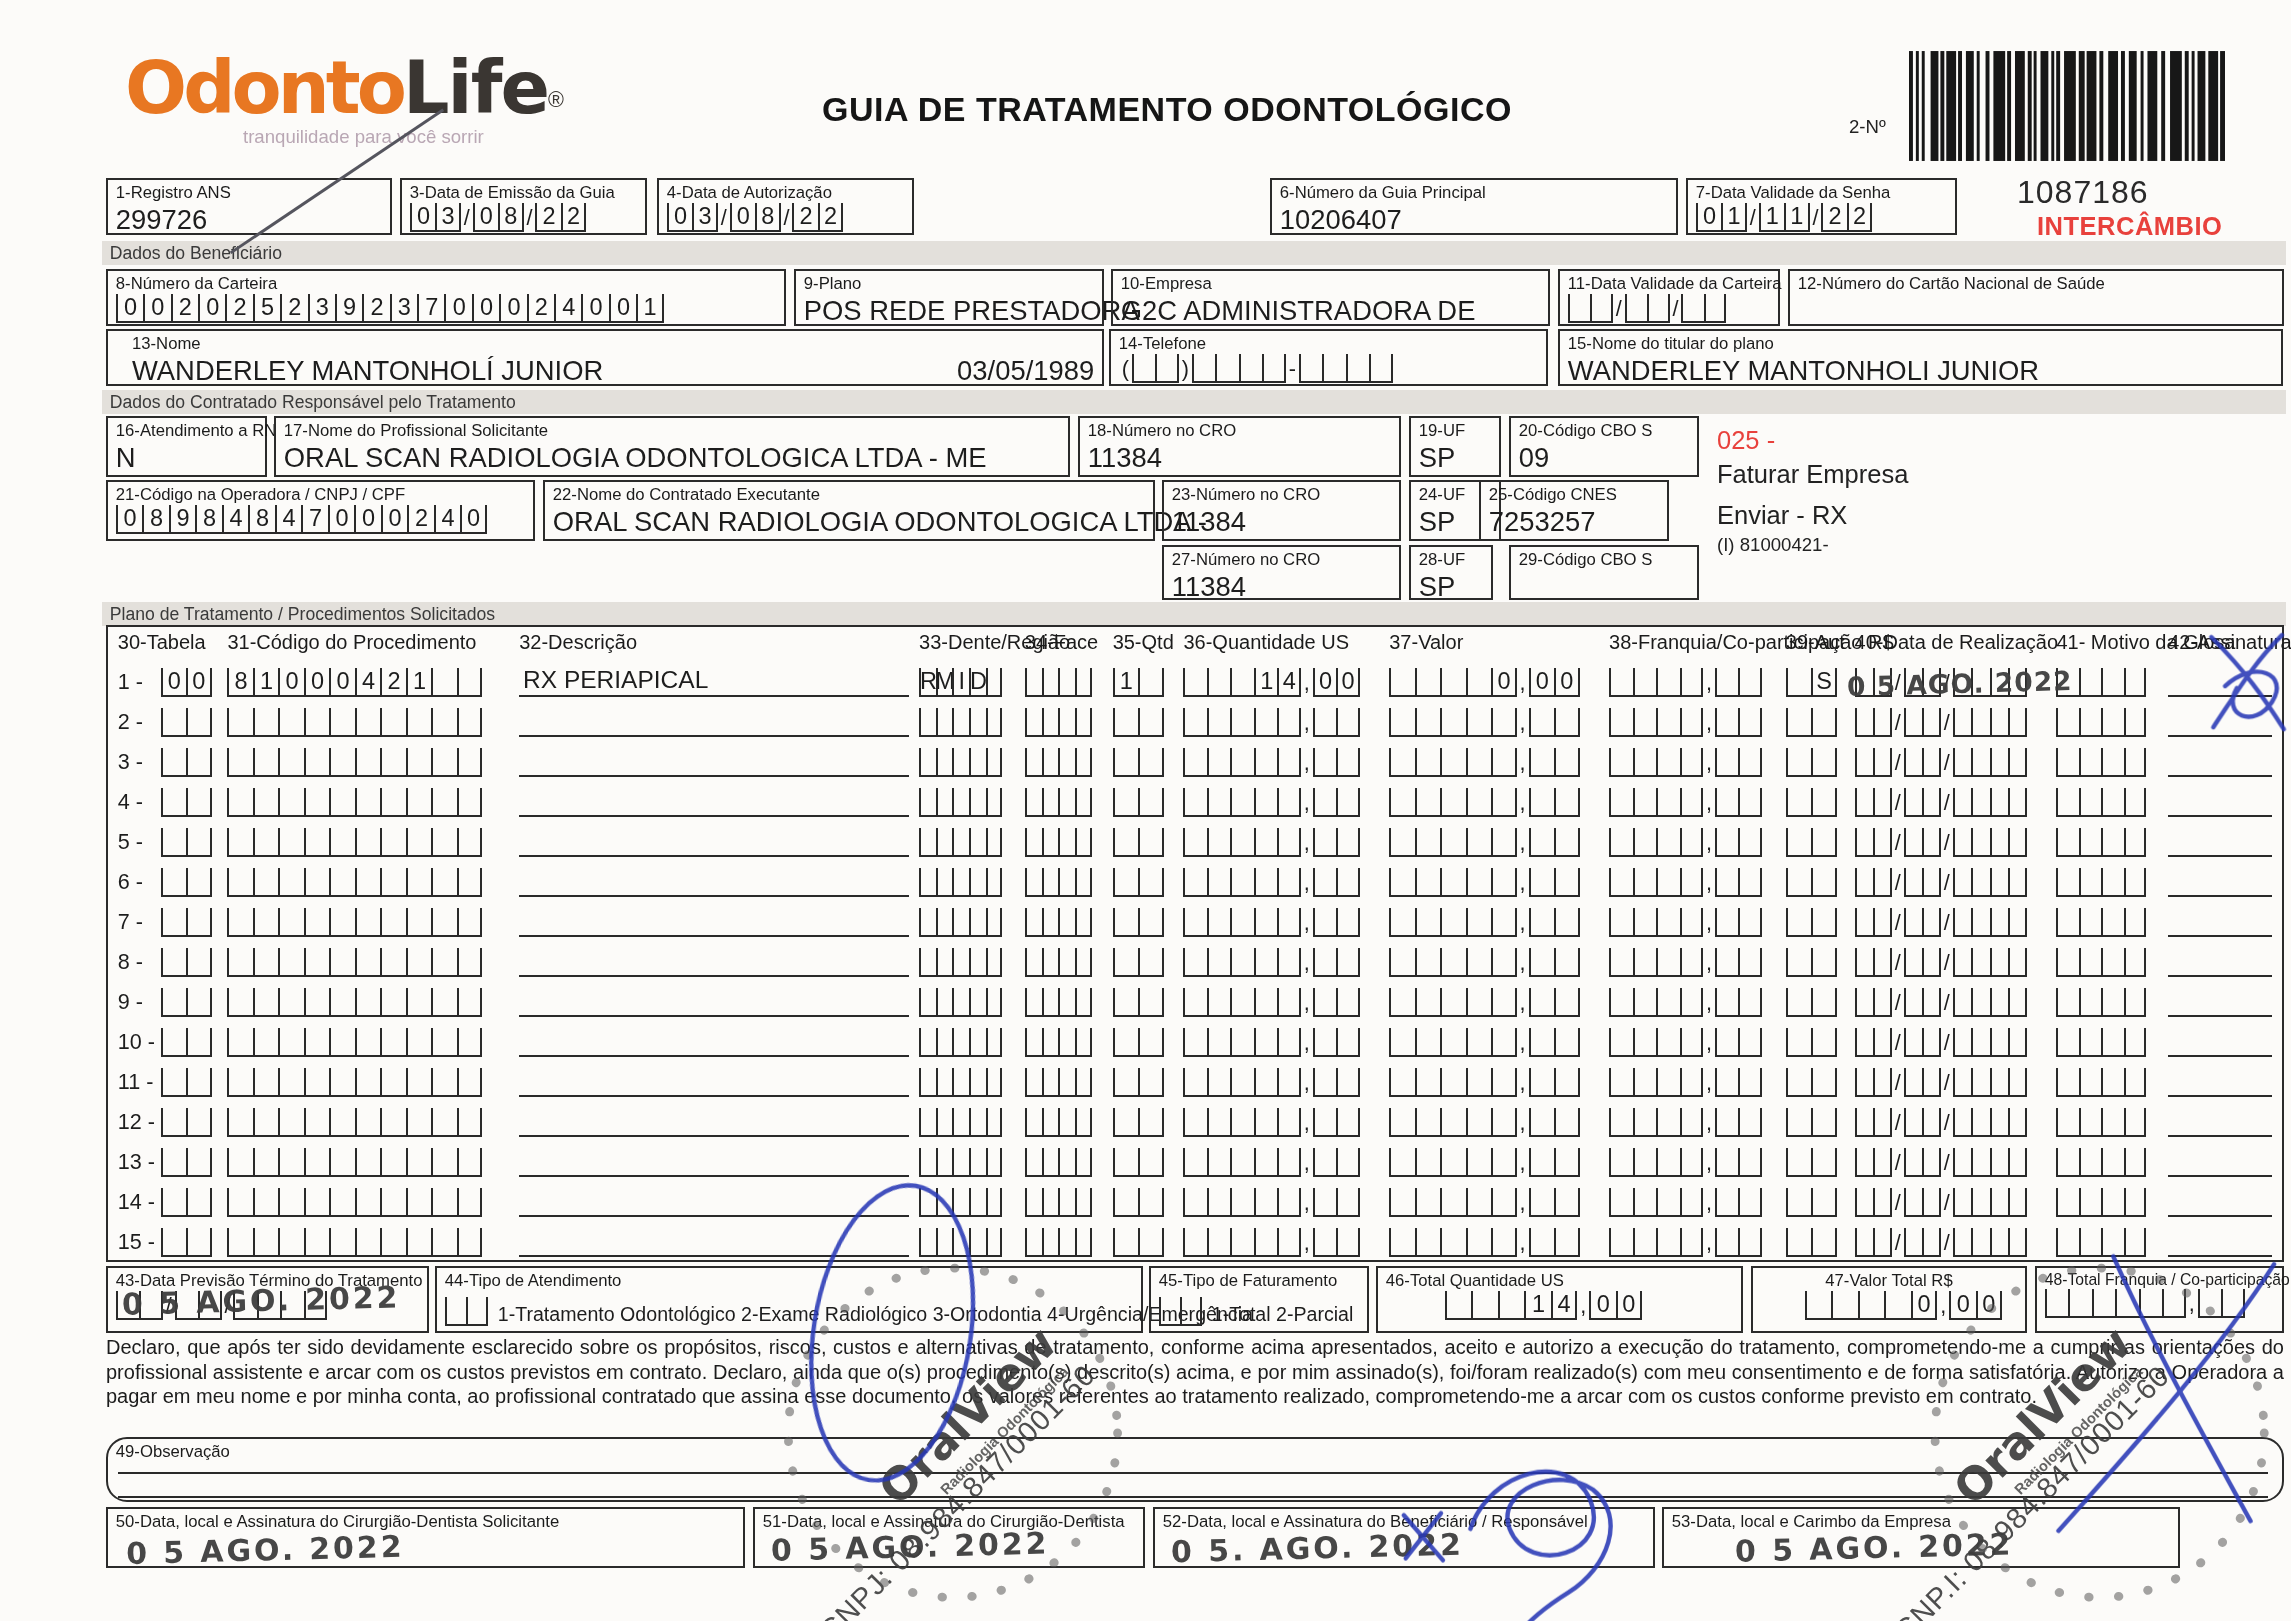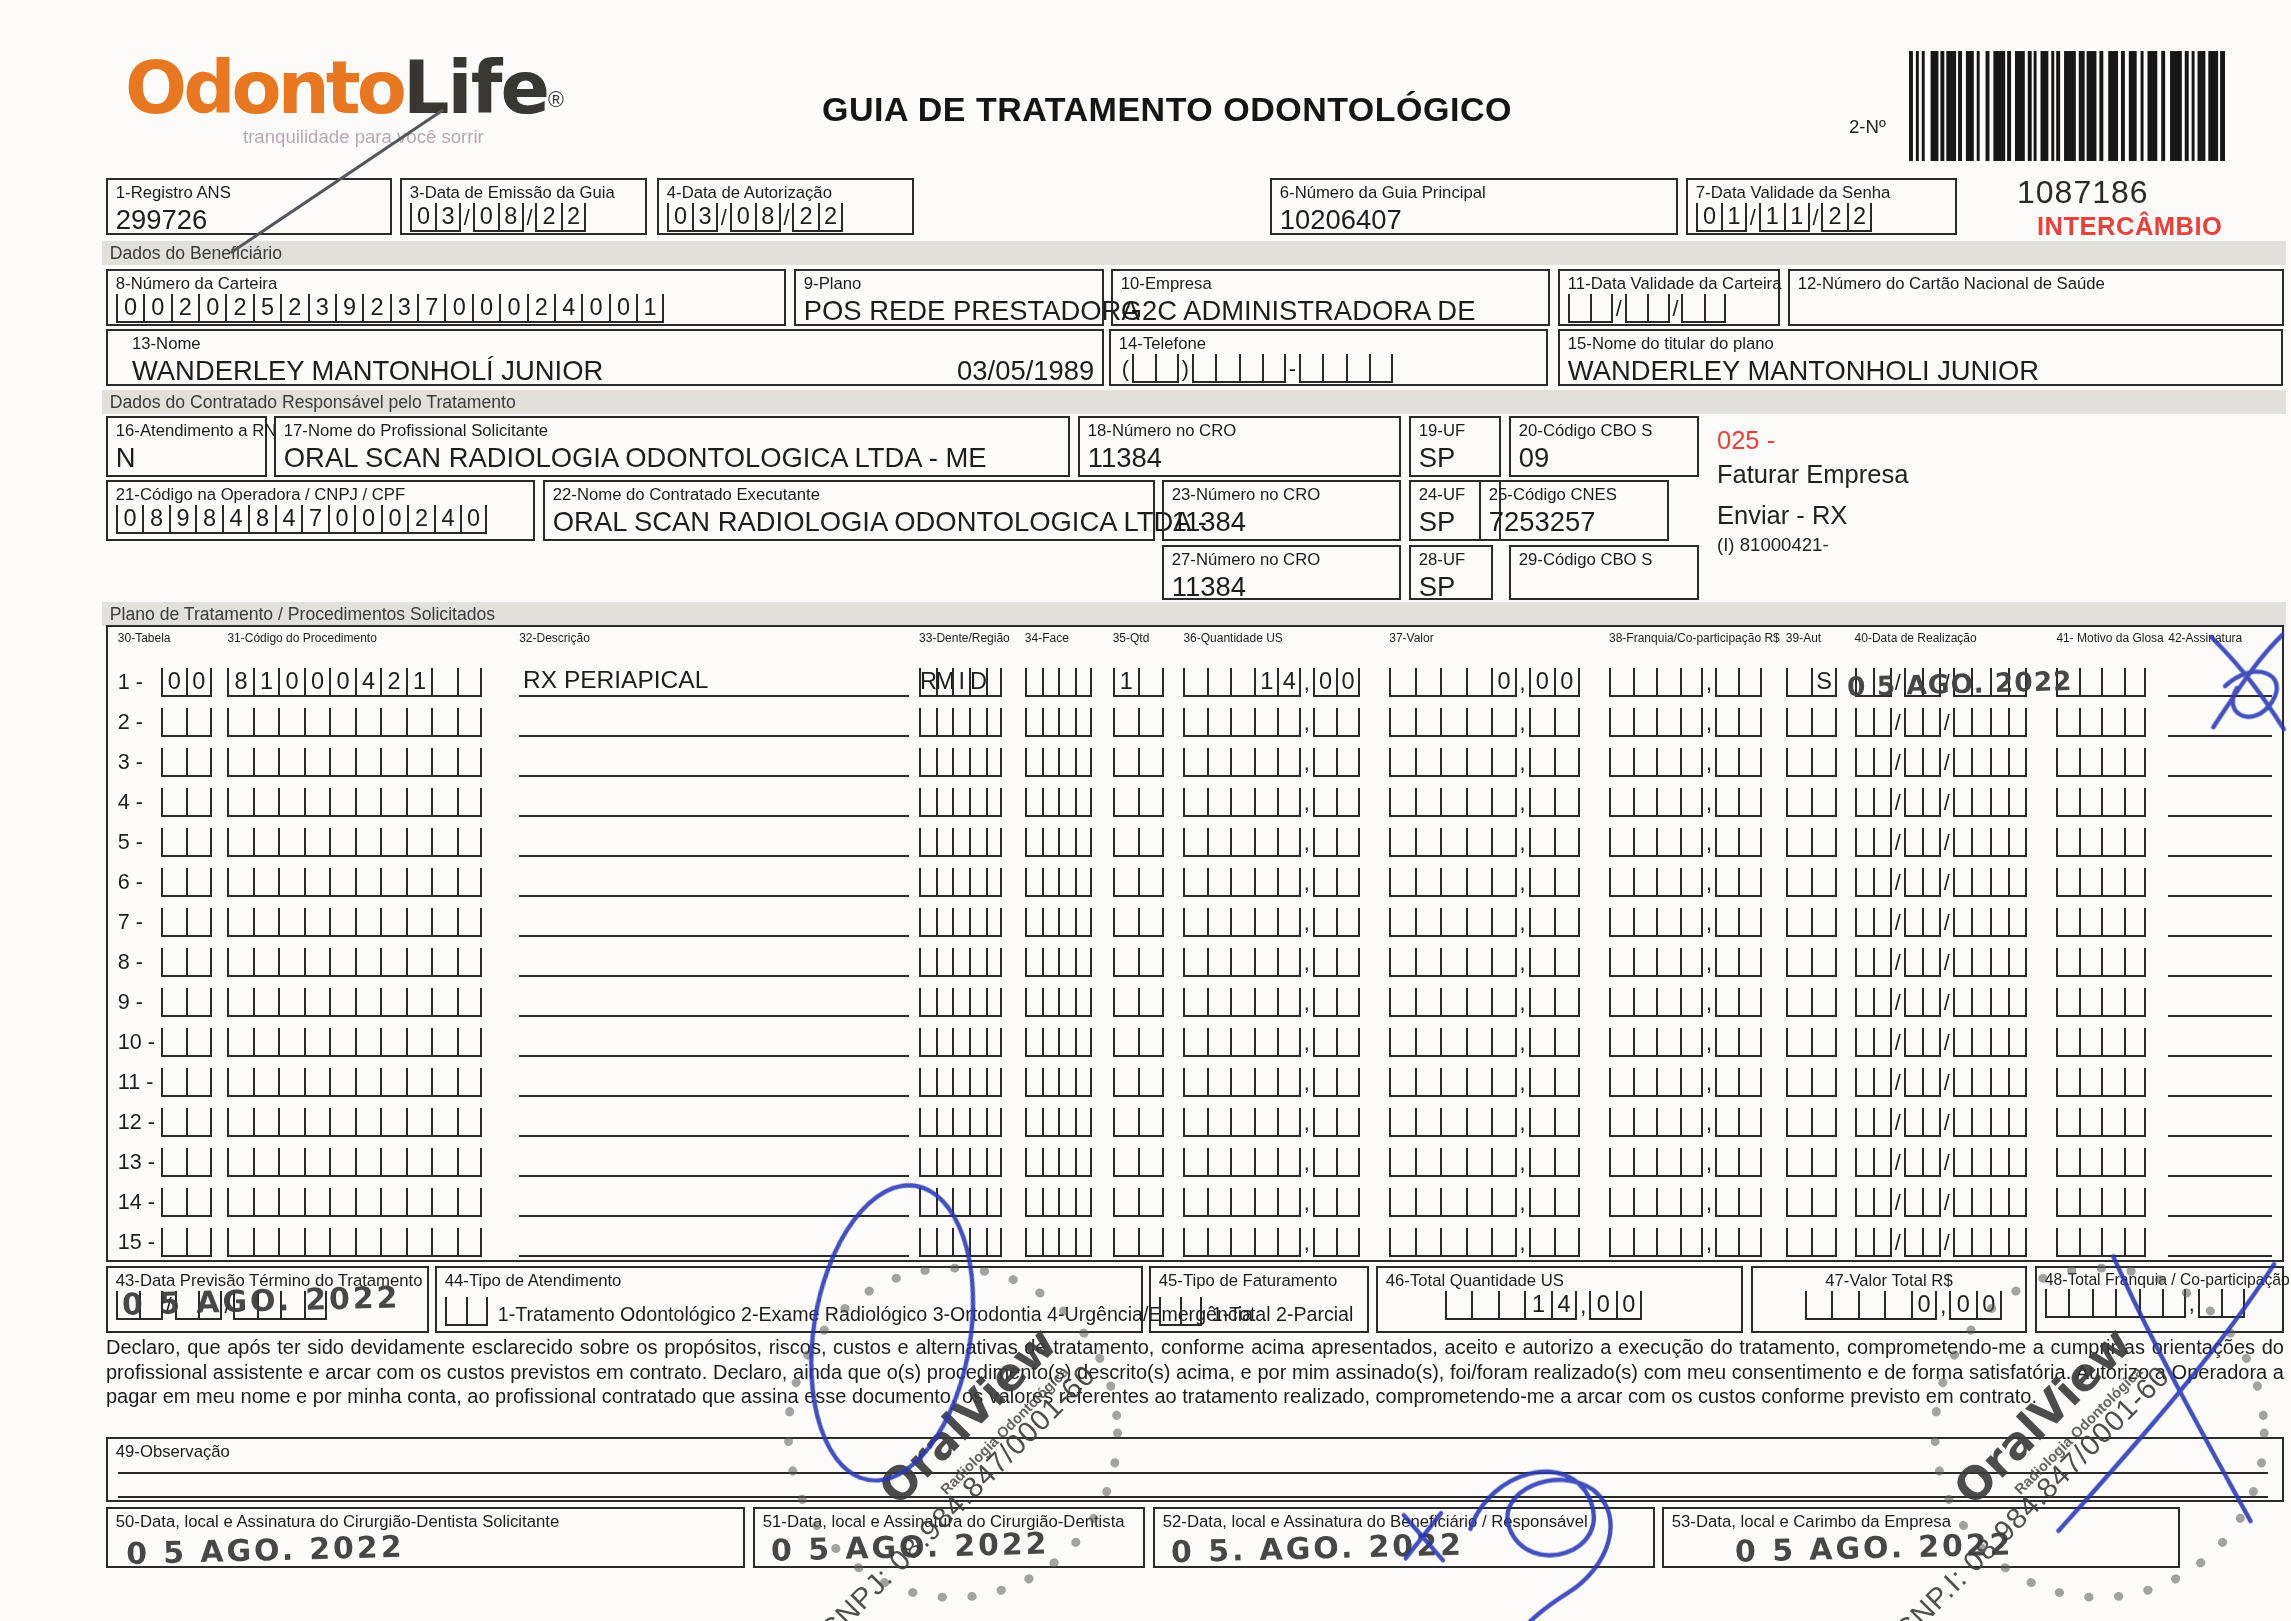--- a/index.html
+++ b/index.html
@@ -34,21 +34,21 @@
         border-bottom:2.9px solid #2a2a2a;display:flex;align-items:flex-end;justify-content:center;
         font-size:23.5px;line-height:1;padding-bottom:1px;}
   .cg .cell:last-child{border-right:2px solid #2a2a2a;}
   .csep{align-self:flex-end;font-size:21.6px;margin:0 2.9px;padding-bottom:1px;}
   
   .ptable{position:absolute;left:106px;top:625px;width:2178px;height:637px;
           border:2.5px solid #2b2b2b;box-sizing:border-box;padding:2px 9.8px;}
   .pgrid{display:grid;column-gap:9.8px;align-items:end;
          grid-template-columns:33px 57px 282px 1fr 96px 78px 61px 196px 210px 167px 59px 192px 102px 104px;}
   .phead{height:25.5px;align-items:start;margin-top:2px;}
-  .phead span{font-size:12px;white-space:nowrap;color:#1b1b1b;}
+  .phead span{font-size:20px;white-space:nowrap;color:#1b1b1b;}
   .prow{height:40px;}
   .prow .num{font-size:21.6px;padding-bottom:2px;white-space:nowrap;}
   .prow .desc{border-bottom:2.9px solid #2a2a2a;height:29px;font-size:24.5px;white-space:nowrap;padding-left:3.9px;}
   .prow .assin{border-bottom:2.9px solid #2a2a2a;height:29px;position:relative;}
   .prow [data-col="tabela"]{--cw:25.5px}.prow [data-col="codigo"]{--cw:25.5px}
   .prow [data-col="dente"]{--cw:16.7px}.prow [data-col="face"]{--cw:16.7px}
   .prow [data-col="qtd"]{--cw:25.5px}.prow [data-col="us"]{--cw:23.5px}
   .prow [data-col="valor"]{--cw:25.5px}.prow [data-col="franquia"]{--cw:23.5px}
   .prow [data-col="aut"]{--cw:25.5px}.prow [data-col="data"]{--cw:18.6px}
   .prow [data-col="glosa"]{--cw:22.5px}
@@ -2300,21 +2300,21 @@
         <span class="csep">,</span>
         <span class="cg">
           <span class="cell"></span>
           <span class="cell"></span>
         </span>
       </div>
   </div>
 
   <div class="decl">Declaro, que após ter sido devidamente esclarecido sobre os propósitos, riscos, custos e alternativas de tratamento, conforme acima apresentados, aceito e autorizo a execução do tratamento, comprometendo-me a cumprir as orientações do profissional assistente e arcar com os custos previstos em contrato. Declaro, ainda que o(s) procedimento(s) descrito(s) acima, e por mim assinado(s), foi/foram realizado(s) com meu consentimento e de forma satisfatória. Autorizo a Operadora a pagar em meu nome e por minha conta, ao profissional contratado que assina esse documento, os valores referentes ao tratamento realizado, comprometendo-me a arcar com os custos conforme previsto em contrato.</div>
 
-  <div class="fbox" style="left:106px;top:1437px;width:2178px;height:65px;">
+  <div class="fbox" style="left:106px;top:1437px;width:2178px;height:65px;border-radius:21px;">
     <span class="flabel">49-Observação</span>
     <div class="obsline" style="top:33px;"></div>
     <div class="obsline" style="top:57px;"></div>
   </div>
 
   <div class="fbox" style="left:106px;top:1507px;width:639px;height:61px;">
     <span class="flabel">50-Data, local e Assinatura do Cirurgião-Dentista Solicitante</span>
     <div class="date-stamp" style="margin-top:-3.9px;margin-left:9.8px;">0 5  AGO.  2022</div>
   </div>
   <div class="fbox" style="left:753px;top:1507px;width:392px;height:61px;">

